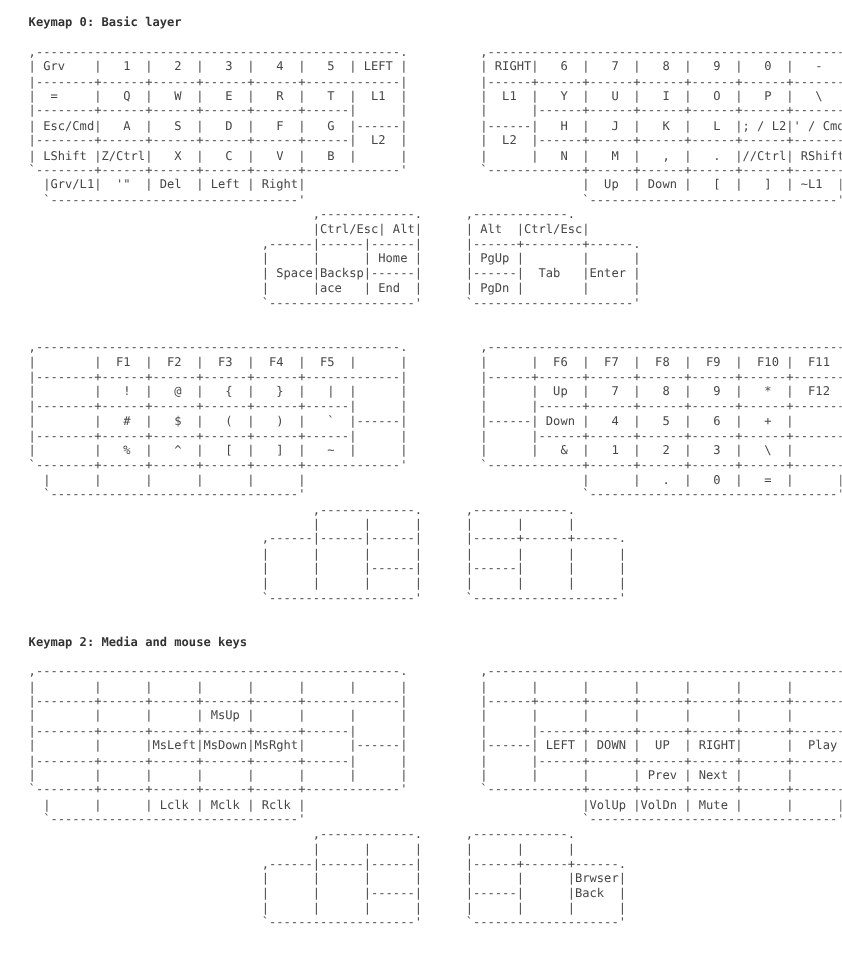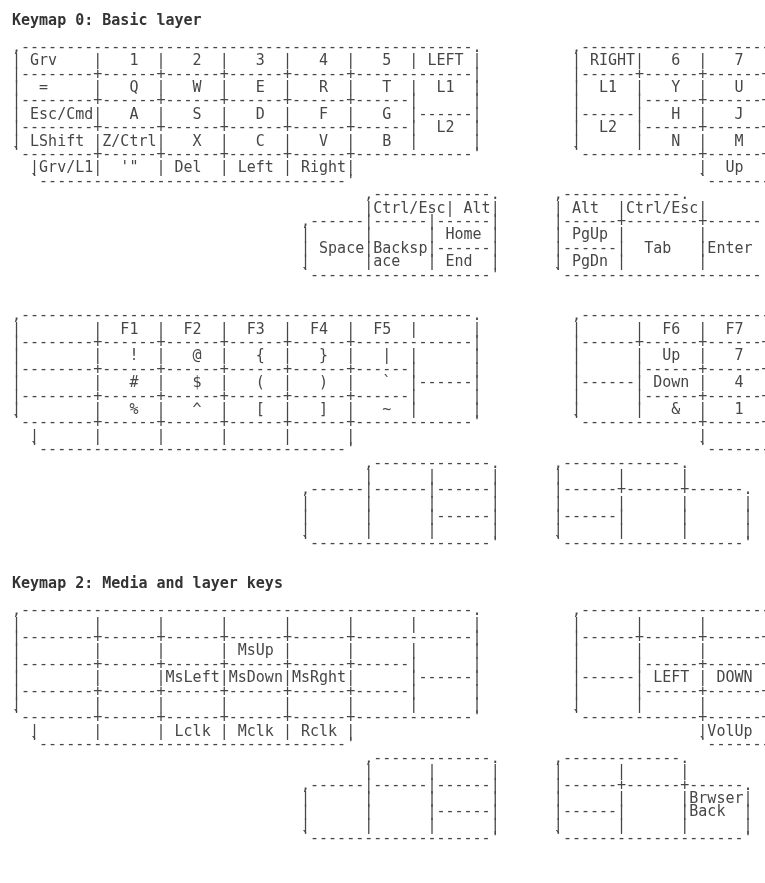--- a/index.html
+++ b/index.html
@@ -1,23 +1,23 @@
 <!DOCTYPE html>
 <html><head>
 <meta charset="utf-8">
 <style>
   html, body { margin: 0; padding: 0; background: #ffffff; }
   body { width: 765px; height: 883px; overflow: hidden; }
   .page {
     box-sizing: border-box;
     width: 765px;
     height: 883px;
-    padding: 14px 0 0 12px;
+    padding: 14px 0 0 26px;
     font-family: "DejaVu Sans Mono", "Liberation Mono", monospace;
-    font-size: 15px;
+    font-size: 11px;
     line-height: 13.4px;
     color: #404040;
   }
   .keymap-section { margin: 0; }
   .keymap-title {
     white-space: pre;
     margin: 0;
     font-weight: bold;
     color: #333333;
   }
@@ -73,21 +73,21 @@
                                        ,-------------.      ,-------------.
                                        |      |      |      |      |      |
                                 ,------|------|------|      |------+------+------.
                                 |      |      |      |      |      |      |      |
                                 |      |      |------|      |------|      |      |
                                 |      |      |      |      |      |      |      |
                                 `--------------------'      `--------------------'</pre>
   </section>
 
   <section class="keymap-section">
-    <div class="keymap-title">Keymap 2: Media and layer keys</div>
+    <div class="keymap-title">Keymap 2: Media and mouse keys</div>
     <pre class="keymap-art">,--------------------------------------------------.          ,--------------------------------------------------.
 |        |      |      |      |      |      |      |          |      |      |      |      |      |      |        |
 |--------+------+------+------+------+-------------|          |------+------+------+------+------+------+--------|
 |        |      |      | MsUp |      |      |      |          |      |      |      |      |      |      |        |
 |--------+------+------+------+------+------|      |          |      |------+------+------+------+------+--------|
 |        |      |MsLeft|MsDown|MsRght|      |------|          |------| LEFT | DOWN |  UP  | RIGHT|      |  Play  |
 |--------+------+------+------+------+------|      |          |      |------+------+------+------+------+--------|
 |        |      |      |      |      |      |      |          |      |      |      | Prev | Next |      |        |
 `--------+------+------+------+------+-------------'          `-------------+------+------+------+------+--------'
   |      |      | Lclk | Mclk | Rclk |                                      |VolUp |VolDn | Mute |      |      |

